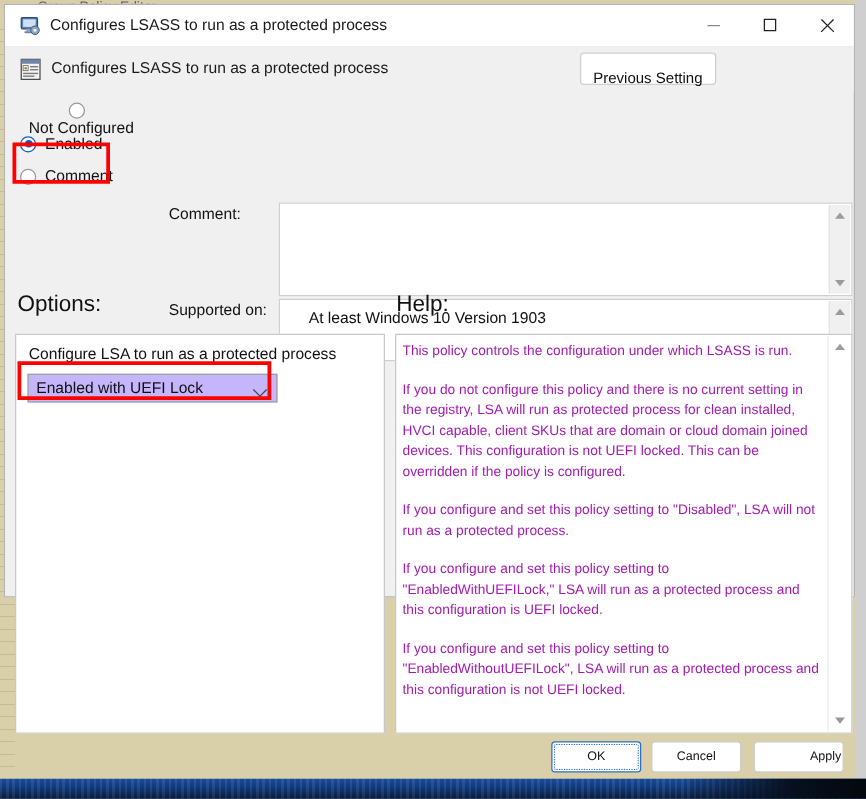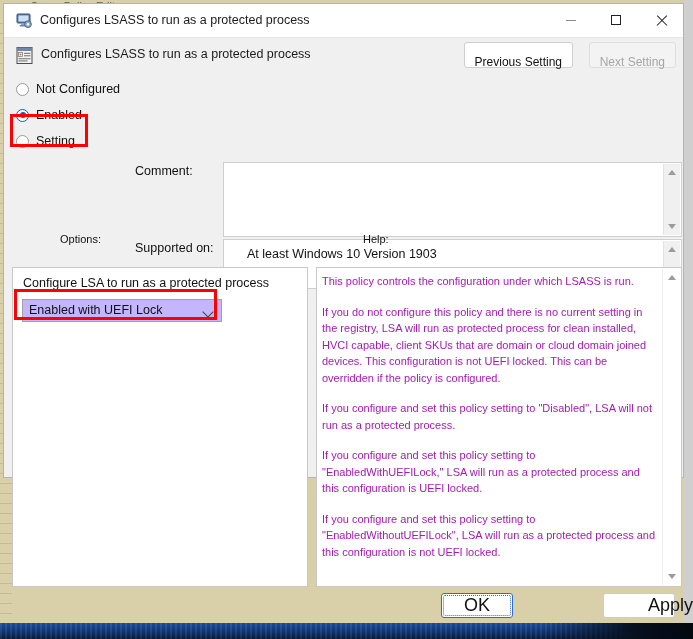--- a/index.html
+++ b/index.html
@@ -190,21 +190,21 @@
   .upper {
     position: relative;
     height: 135px;
   }
   .radio-row {
     position: absolute;
     display: flex;
     align-items: center;
     cursor: pointer;
   }
-  .radio-notconf { left: 12px; top: 8px; }
+  .radio-notconf { left: 12px; top: 8px; flex-direction: column; }
   .radio-enabled { left: 12px; top: 34px; }
   .radio-disabled{ left: 12px; top: 60px; }
   .radio-mark {
     width: 13px; height: 13px;
     border-radius: 50%;
     border: 1px solid #9a9a9a;
     background: #ffffff;
     box-sizing: border-box;
     position: relative;
     flex: none;
@@ -278,23 +278,22 @@
     margin-left: -4px;
     border-left: 4px solid transparent;
     border-right: 4px solid transparent;
   }
   .arrow-up { top: 6px;  border-bottom: 5px solid #9b9b9b; }
   .arrow-dn { bottom: 6px; border-top: 5px solid #9b9b9b; }
 
   
   .section-label {
     position: absolute;
-    font-size: 11px;
-    color: #111;
-    margin-left: 46px;
+    font-size: 18px;
+    color: #111;
   }
   .label-options { left: 10px; top: 229px; }
   .label-help    { left: 313px; top: 229px; }
 
   
   .panel {
     position: absolute;
     background: #ffffff;
     border: 1px solid #c8c8c8;
     box-sizing: border-box;
@@ -373,21 +372,21 @@
   }
   .btn {
     position: absolute;
     top: 0;
     width: 72px;
     height: 25px;
     background: #ffffff;
     border: 1px solid #cccccc;
     border-radius: 3px;
     font-family: "Liberation Sans", sans-serif;
-    font-size: 18px;
+    font-size: 10px;
     color: #111;
     cursor: pointer;
     text-align: center;
   }
   .btn-ok {
     right: 170px;
     border: 1.6px solid #2a6fc9;
   }
   .btn-ok .focus-ring {
     position: absolute;
@@ -456,38 +455,37 @@
         <rect x="2" y="1.5" width="15" height="3.5" fill="#6f86a8"></rect>
         <rect x="3.5" y="6.5" width="4" height="4" fill="#ffffff" stroke="#6a6a6a" stroke-width="0.7"></rect>
         <circle cx="5.5" cy="8.5" r="1" fill="#c96a22"></circle>
         <rect x="9" y="6.8" width="6.5" height="1.1" fill="#7a7a7a"></rect>
         <rect x="9" y="9.2" width="6.5" height="1.1" fill="#7a7a7a"></rect>
         <rect x="3.5" y="12.2" width="12" height="1.1" fill="#7a7a7a"></rect>
         <rect x="3.5" y="14.4" width="9" height="1.1" fill="#7a7a7a"></rect>
       </svg>
       <div class="policy-title">Configures LSASS to run as a protected process</div>
       <button class="navbtn navbtn-prev">Previous Setting</button>
-      <button class="navbtn navbtn-next" disabled="">Next Setting</button>
     </div>
 
     <div class="upper">
 
       <div class="radio-row radio-notconf">
         <span class="radio-mark"></span>
         <span class="radio-label">Not Configured</span>
       </div>
 
       <div class="radio-row radio-enabled">
         <span class="radio-mark checked"></span>
         <span class="radio-label">Enabled</span>
       </div>
 
       <div class="radio-row radio-disabled">
         <span class="radio-mark"></span>
-        <span class="radio-label">Setting</span>
+        <span class="radio-label">Comment</span>
       </div>
 
       <div class="field-label label-comment">Comment:</div>
       <div class="textbox comment-box">
         <div class="vscroll inset">
           <div class="arrow-up"></div>
           <div class="arrow-dn"></div>
         </div>
       </div>
 
@@ -524,20 +522,21 @@
         <div class="arrow-up"></div>
         <div class="arrow-dn"></div>
       </div>
     </div>
 
     <div class="footer">
       <button class="btn btn-ok">
         <span>OK</span>
         <span class="focus-ring"></span>
       </button>
+      <button class="btn btn-cancel">Cancel</button>
       <button class="btn btn-apply">Apply</button>
     </div>
 
   </div>
 
   <div class="annot annot-enabled"></div>
   <div class="annot annot-dropdown"></div>
 
 </div>
 

